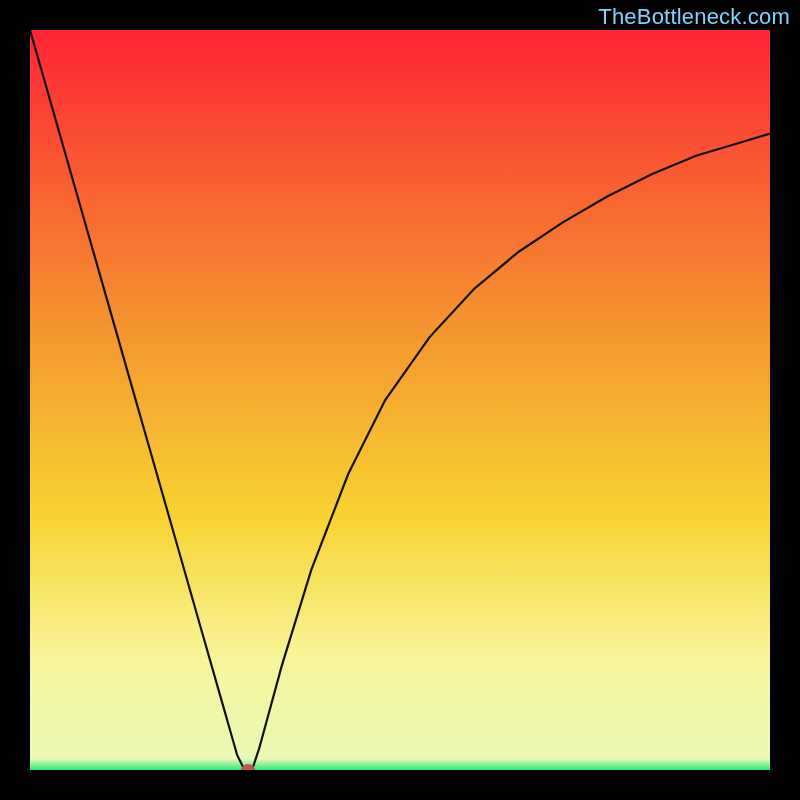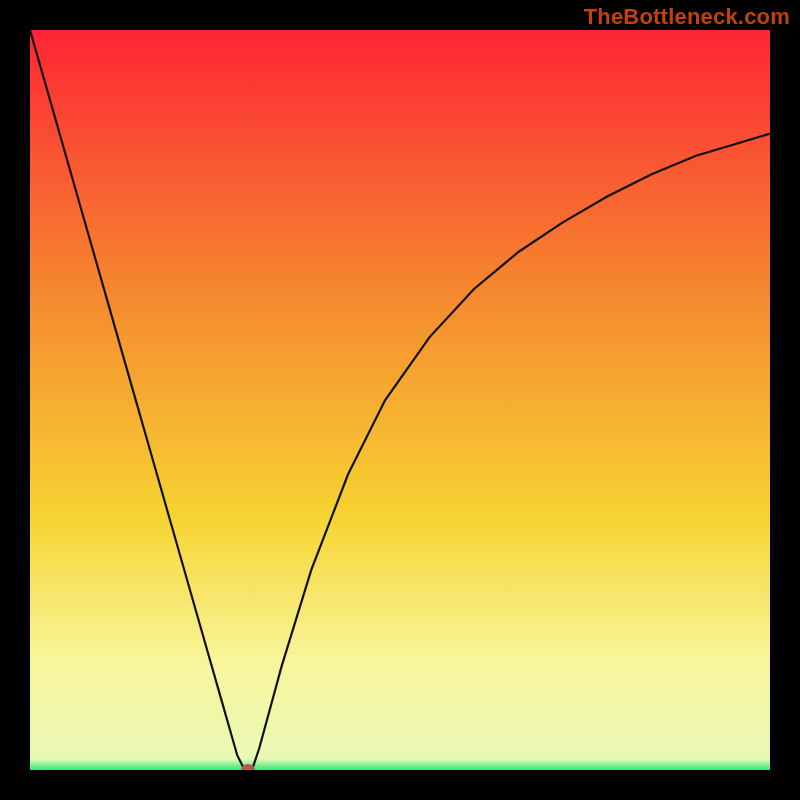--- a/index.html
+++ b/index.html
@@ -13,23 +13,23 @@
   .frame {
     position: relative;
     width: 800px;
     height: 800px;
     background: #000;
   }
   .watermark {
     position: absolute;
     top: 4px;
     right: 10px;
-    color: #c2410c;
+    color: #7dd3fc;
     font-size: 22px;
-    font-weight: 700;
+    font-weight: 400;
     letter-spacing: 0.2px;
     z-index: 20;
   }
   .plot-area {
     position: absolute;
     left: 30px;
     top: 30px;
     width: 740px;
     height: 740px;
     overflow: hidden;

